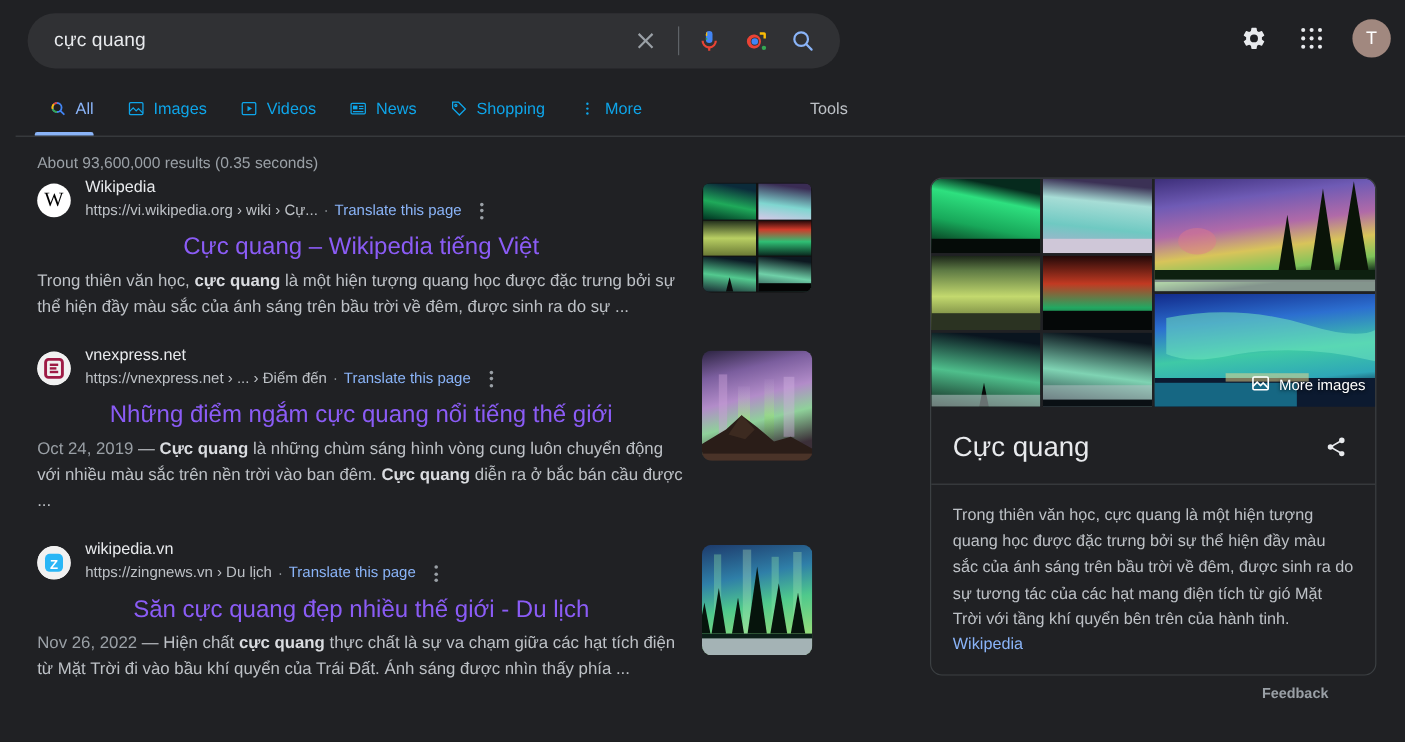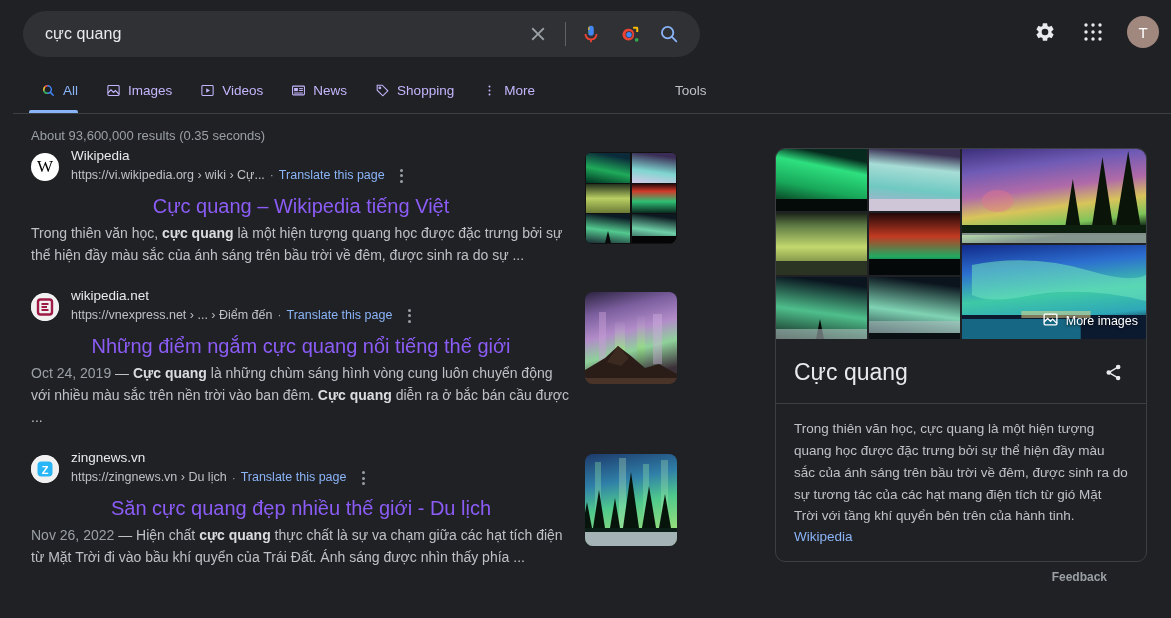--- a/index.html
+++ b/index.html
@@ -58,21 +58,21 @@
     padding-left: 14px;
     display: flex; align-items: flex-start;
   }
   .nav-underline {
     position: absolute; left: 0; right: 0; bottom: 0;
     height: 1px; background: #3c4043;
   }
   .tab {
     display: flex; align-items: center; gap: 6px;
     height: 45px; padding: 0 14px;
-    color: #c4b5fd; font-size: 13.5px; cursor: pointer;
+    color: #0ea5e9; font-size: 13.5px; cursor: pointer;
     position: relative;
   }
   .tab:first-child { padding-left: 2px; }
   .tab.active { color: #8ab4f8; }
   .tab.active::after {
     content:''; position:absolute; left: 2px; right: 14px; bottom: 0;
     height: 3px; background: #8ab4f8; border-radius: 2px 2px 0 0;
   }
   .tab-icon { display:flex; align-items:center; width:16px; height:16px; }
   .tools-btn {
@@ -372,21 +372,21 @@
             <div class="favicon fav-vne">
               <svg width="28" height="28" viewBox="0 0 28 28">
                 <circle cx="14" cy="14" r="14" fill="#f1f1f1"></circle>
                 <rect x="7" y="6.5" width="14" height="15" rx="2.5" fill="none" stroke="#9e1b45" stroke-width="2.4"></rect>
                 <rect x="10.5" y="10" width="7" height="2" fill="#9e1b45"></rect>
                 <rect x="10.5" y="13" width="5.5" height="2" fill="#9e1b45"></rect>
                 <rect x="10.5" y="16" width="7" height="2" fill="#9e1b45"></rect>
               </svg>
             </div>
             <div class="site-lines">
-              <div class="site-name">wikipedia.net</div>
+              <div class="site-name">vnexpress.net</div>
               <div class="site-url-row">
                 <span class="site-url">https://vnexpress.net › ... › Điểm đến</span>
                 <span class="dot-sep">·</span>
                 <span class="translate">Translate this page</span>
                 <span class="kebab">
                     <i></i>
                     <i></i>
                     <i></i>
                   </span>
               </div>
@@ -429,21 +429,21 @@
         <div class="result-body">
           <div class="res-head">
             <div class="favicon fav-zing">
               <svg width="28" height="28" viewBox="0 0 28 28">
                 <circle cx="14" cy="14" r="14" fill="#f1f1f1"></circle>
                 <rect x="6.5" y="6.5" width="15" height="15" rx="4" fill="#29b6f6"></rect>
                 <text x="14" y="19" font-family="Liberation Sans, sans-serif" font-size="11" font-weight="bold" fill="#fff" text-anchor="middle">Z</text>
               </svg>
             </div>
             <div class="site-lines">
-              <div class="site-name">zingnews.vn</div>
+              <div class="site-name">wikipedia.vn</div>
               <div class="site-url-row">
                 <span class="site-url">https://zingnews.vn › Du lịch</span>
                 <span class="dot-sep">·</span>
                 <span class="translate">Translate this page</span>
                 <span class="kebab">
                     <i></i>
                     <i></i>
                     <i></i>
                   </span>
               </div>

